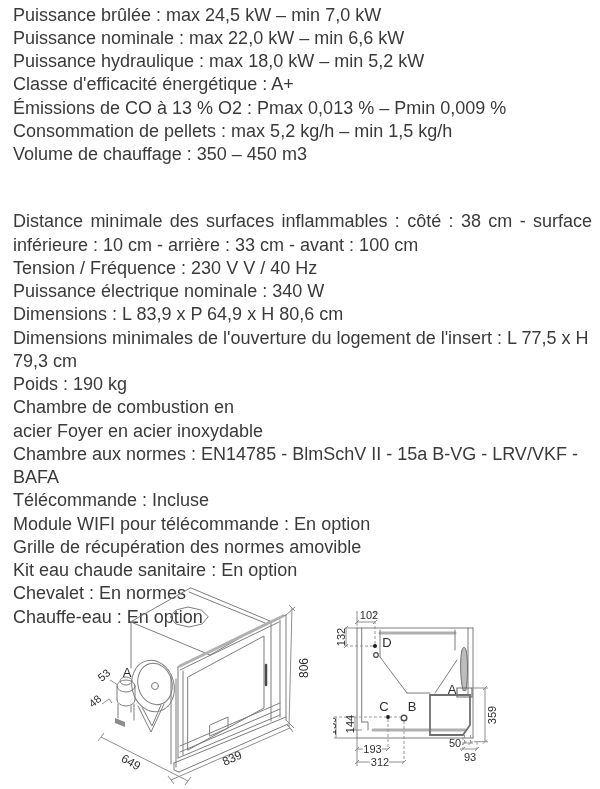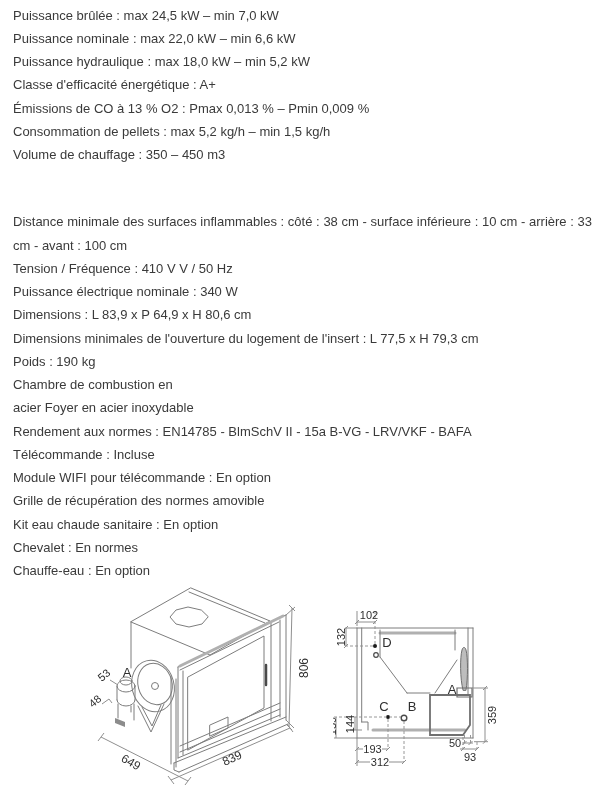--- a/index.html
+++ b/index.html
@@ -4,21 +4,21 @@
 <style>
   html,body{margin:0;padding:0;}
   body{
     width:600px;height:789px;position:relative;overflow:hidden;
     background:#ffffff;
     font-family:"Liberation Sans", sans-serif;
   }
   .specs{
     position:absolute;left:13px;top:0;width:579px;
     padding-top:3.5px;
-    font-size:13px;line-height:23.25px;color:#3a3a3a;
+    font-size:18px;line-height:23.25px;color:#3a3a3a;
   }
   .spec-line{white-space:normal;}
   .spec-line.justify{text-align:justify;margin-top:44px;}
   .drawings svg{position:absolute;}
   #iso-svg{left:58px;top:580px;}
   #top-svg{left:333px;top:589px;}
   svg text{
     font-family:"Liberation Sans", sans-serif;
     fill:#2e2e2e;
   }
@@ -33,28 +33,28 @@
 
   <section class="specs">
       <div class="spec-line">Puissance brûlée : max 24,5 kW – min 7,0 kW</div>
       <div class="spec-line">Puissance nominale : max 22,0 kW – min 6,6 kW</div>
       <div class="spec-line">Puissance hydraulique : max 18,0 kW – min 5,2 kW</div>
       <div class="spec-line">Classe d'efficacité énergétique : A+</div>
       <div class="spec-line">Émissions de CO à 13 % O2 : Pmax 0,013 % – Pmin 0,009 %</div>
       <div class="spec-line">Consommation de pellets : max 5,2 kg/h – min 1,5 kg/h</div>
       <div class="spec-line">Volume de chauffage : 350 – 450 m3</div>
       <div class="spec-line justify">Distance minimale des surfaces inflammables : côté : 38 cm - surface inférieure : 10 cm - arrière : 33 cm - avant : 100 cm</div>
-      <div class="spec-line">Tension / Fréquence : 410 V V / 50 Hz</div>
+      <div class="spec-line">Tension / Fréquence : 230 V V / 40 Hz</div>
       <div class="spec-line">Puissance électrique nominale : 340 W</div>
       <div class="spec-line">Dimensions : L 83,9 x P 64,9 x H 80,6 cm</div>
       <div class="spec-line">Dimensions minimales de l'ouverture du logement de l'insert : L 77,5 x H 79,3 cm</div>
       <div class="spec-line">Poids : 190 kg</div>
       <div class="spec-line">Chambre de combustion en</div>
       <div class="spec-line">acier Foyer en acier inoxydable</div>
-      <div class="spec-line">Rendement aux normes : EN14785 - BlmSchV II - 15a B-VG - LRV/VKF - BAFA</div>
+      <div class="spec-line">Chambre aux normes : EN14785 - BlmSchV II - 15a B-VG - LRV/VKF - BAFA</div>
       <div class="spec-line">Télécommande : Incluse</div>
       <div class="spec-line">Module WIFI pour télécommande : En option</div>
       <div class="spec-line">Grille de récupération des normes amovible</div>
       <div class="spec-line">Kit eau chaude sanitaire : En option</div>
       <div class="spec-line">Chevalet : En normes</div>
       <div class="spec-line">Chauffe-eau : En option</div>
     </section>
 
   <div class="drawings">
 

